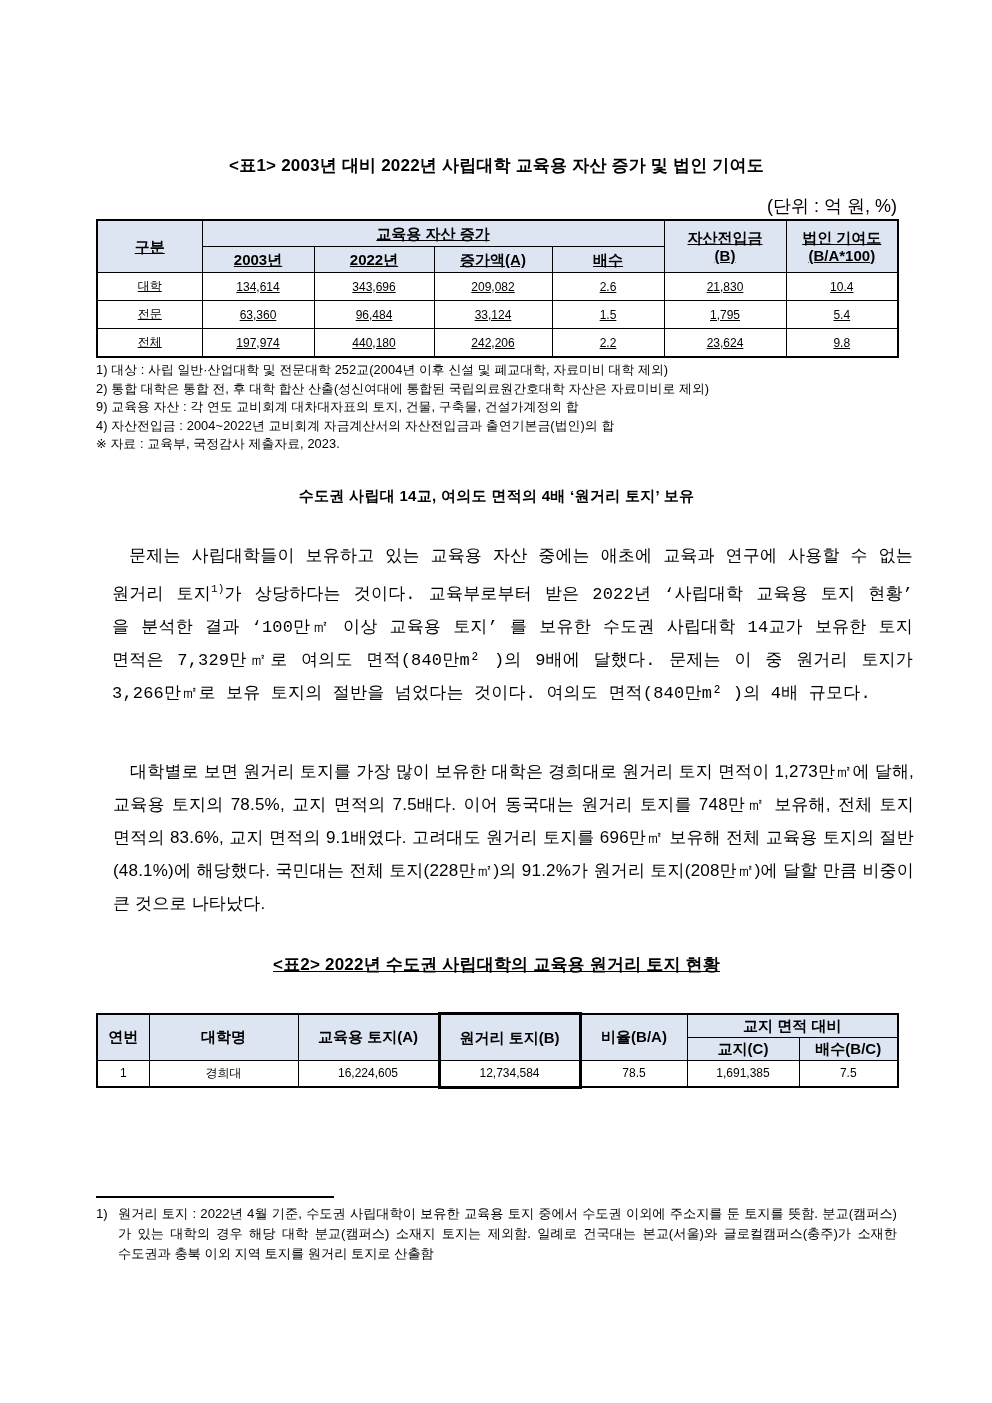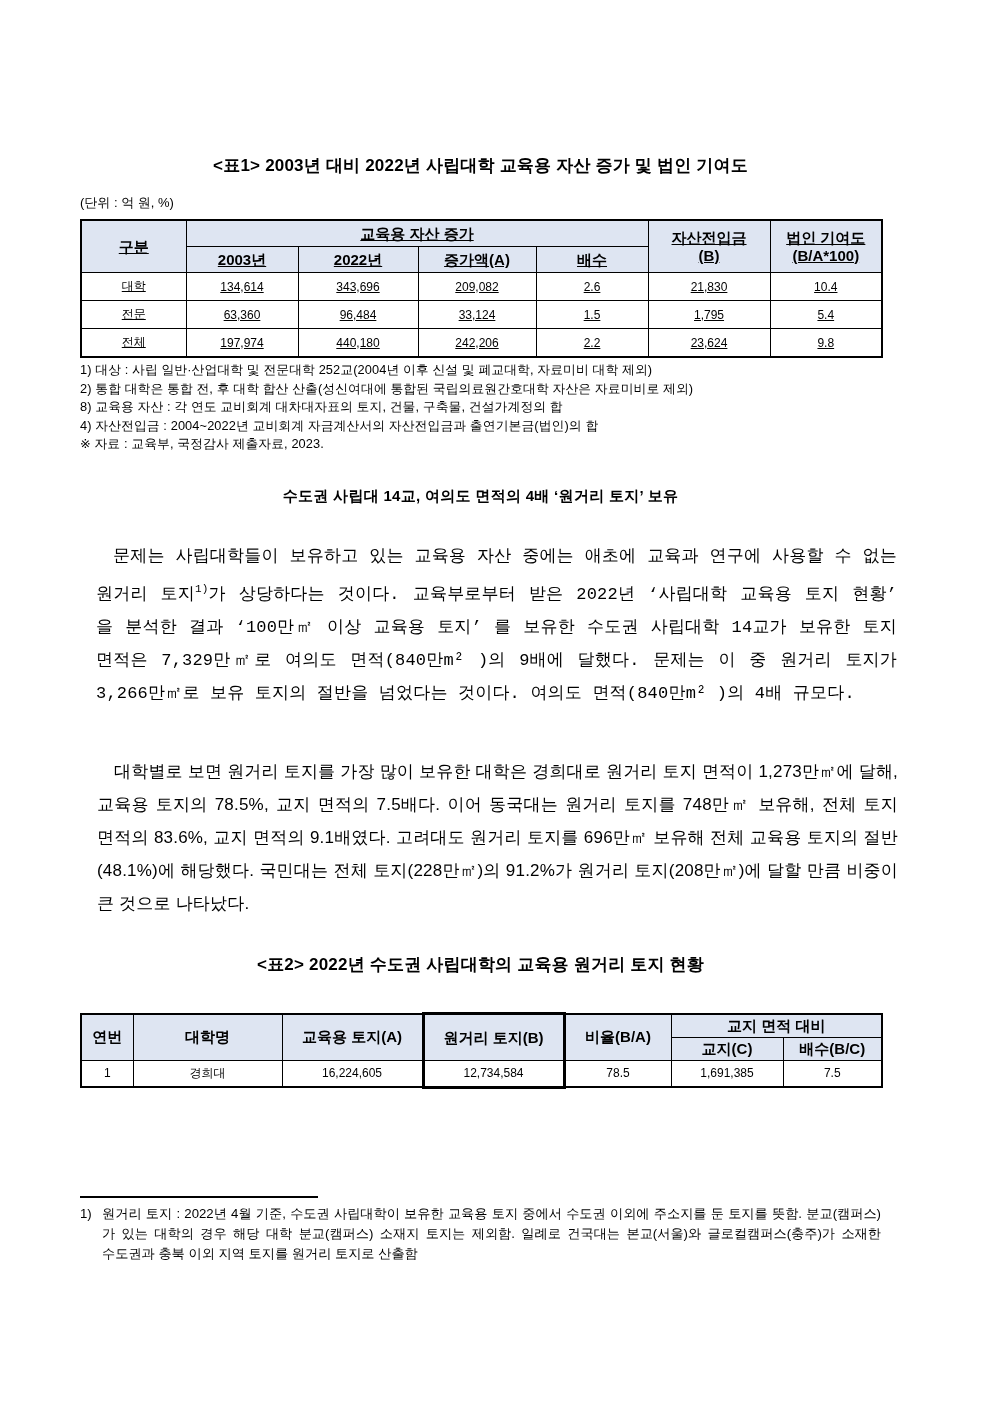--- a/index.html
+++ b/index.html
@@ -5,25 +5,25 @@
   html, body { margin: 0; padding: 0; background: #888; }
   .page {
     position: relative;
     width: 992px;
     height: 1403px;
     margin: 0 auto;
     background: #ffffff;
     font-family: "Liberation Sans", "DejaVu Sans", sans-serif;
     color: #000;
   }
-  .abs { position: absolute; left: 80px; width: 801px; }
+  .abs { position: absolute; left: 96px; width: 801px; }
 
   
   .tbl-title { text-align: center; font-size: 17px; font-weight: bold; letter-spacing: 0.2px; }
-  .unit-note { text-align: left; font-size: 13px; }
+  .unit-note { text-align: right; font-size: 18px; }
   .sec-heading { text-align: center; font-size: 15px; font-weight: bold; letter-spacing: 0.3px; }
 
   
   table { border-collapse: collapse; table-layout: fixed; width: 801px; }
   table.doc { border: 2px solid #000; }
   .doc th, .doc td {
     border: 1px solid #000;
     text-align: center;
     vertical-align: middle;
     padding: 0 2px;
@@ -124,32 +124,32 @@
       <td>2.2</td>
       <td>23,624</td>
       <td>9.8</td>
     </tr>
   </tbody>
     </table>
 
   <div class="abs notes" style="top:361px;">
     <div>1) 대상 : 사립 일반·산업대학 및 전문대학 252교(2004년 이후 신설 및 폐교대학, 자료미비 대학 제외)</div>
     <div>2) 통합 대학은 통합 전, 후 대학 합산 산출(성신여대에 통합된 국립의료원간호대학 자산은 자료미비로 제외)</div>
-    <div>8) 교육용 자산 : 각 연도 교비회계 대차대자표의 토지, 건물, 구축물, 건설가계정의 합</div>
+    <div>9) 교육용 자산 : 각 연도 교비회계 대차대자표의 토지, 건물, 구축물, 건설가계정의 합</div>
     <div>4) 자산전입금 : 2004~2022년 교비회계 자금계산서의 자산전입금과 출연기본금(법인)의 합</div>
     <div>※ 자료 : 교육부, 국정감사 제출자료, 2023.</div>
   </div>
 
   <div class="abs sec-heading" style="top:487px;">수도권 사립대 14교, 여의도 면적의 4배 ‘원거리 토지’ 보유</div>
 
   <p class="abs para" style="top:524px; margin:16px;font-family:Liberation Mono, monospace;"><span>문제는 사립대학들이 보유하고 있는 교육용 자산 중에는 애초에 교육과 연구에 사용할 수 없는 원거리 토지</span><sup>1)</sup><span>가 상당하다는 것이다. 교육부로부터 받은 2022년 ‘사립대학 교육용 토지 현황’ 을 분석한 결과 ‘100만㎡ 이상 교육용 토지’ 를 보유한 수도권 사립대학 14교가 보유한 토지 면적은 7,329만㎡로 여의도 면적(840만m² )의 9배에 달했다. 문제는 이 중 원거리 토지가 3,266만㎡로 보유 토지의 절반을 넘었다는 것이다. 여의도 면적(840만m² )의 4배 규모다.</span></p>
 
   <p class="abs para" style="top:738px; margin:17px;">대학별로 보면 원거리 토지를 가장 많이 보유한 대학은 경희대로 원거리 토지 면적이 1,273만㎡에 달해, 교육용 토지의 78.5%, 교지 면적의 7.5배다. 이어 동국대는 원거리 토지를 748만㎡ 보유해, 전체 토지 면적의 83.6%, 교지 면적의 9.1배였다. 고려대도 원거리 토지를 696만㎡ 보유해 전체 교육용 토지의 절반(48.1%)에 해당했다. 국민대는 전체 토지(228만㎡)의 91.2%가 원거리 토지(208만㎡)에 달할 만큼 비중이 큰 것으로 나타났다.</p>
 
-  <div class="abs tbl-title" style="top:953px;">&lt;표2&gt; 2022년 수도권 사립대학의 교육용 원거리 토지 현황</div>
+  <div class="abs tbl-title" style="top:953px;text-decoration:underline;">&lt;표2&gt; 2022년 수도권 사립대학의 교육용 원거리 토지 현황</div>
 
   <table class="doc abs" id="table2" style="top:1012px;">
     <colgroup>
       <col style="width:52px">
         <col style="width:149px">
         <col style="width:141px">
       <col style="width:141px">
         <col style="width:107px">
         <col style="width:112px">
         <col style="width:99px">

